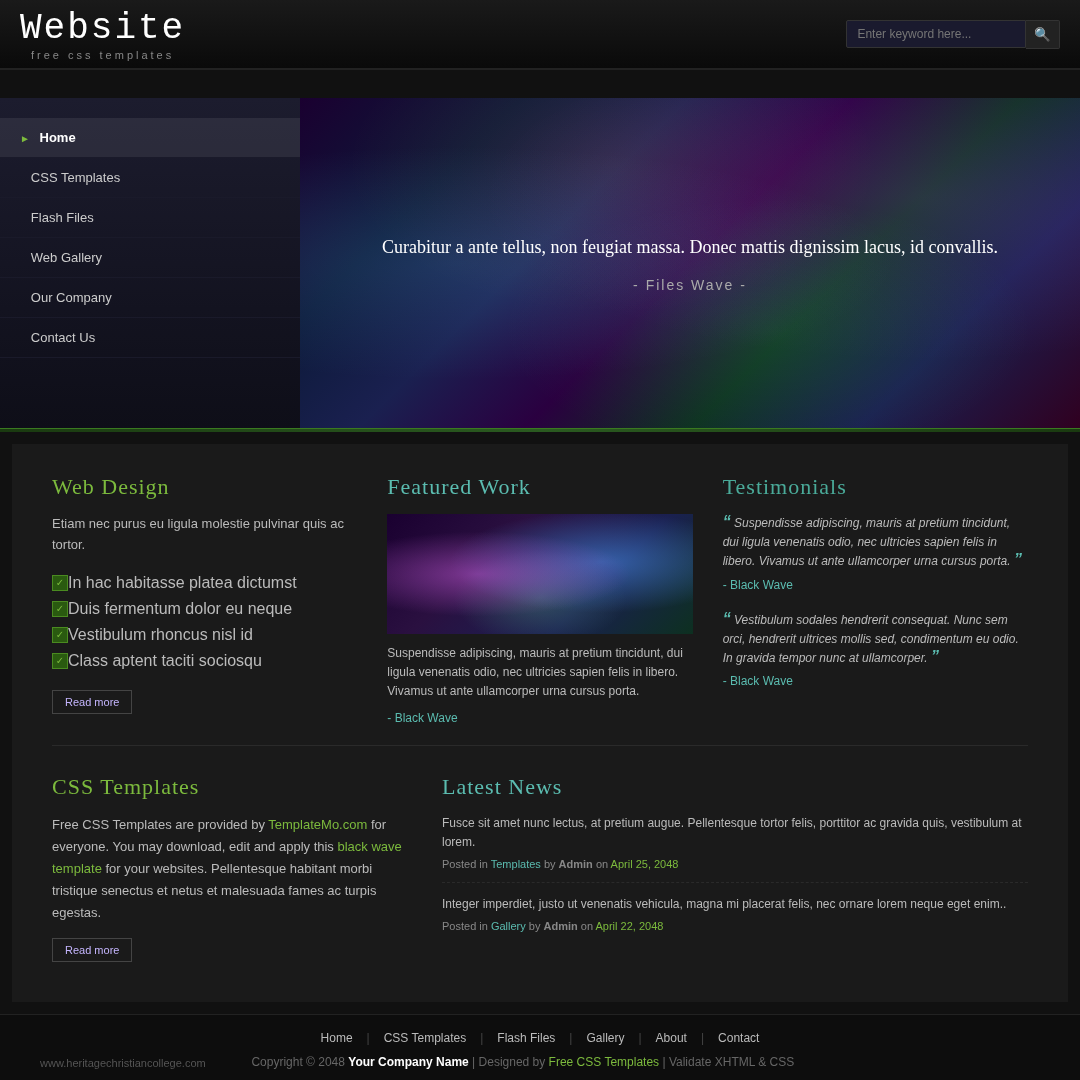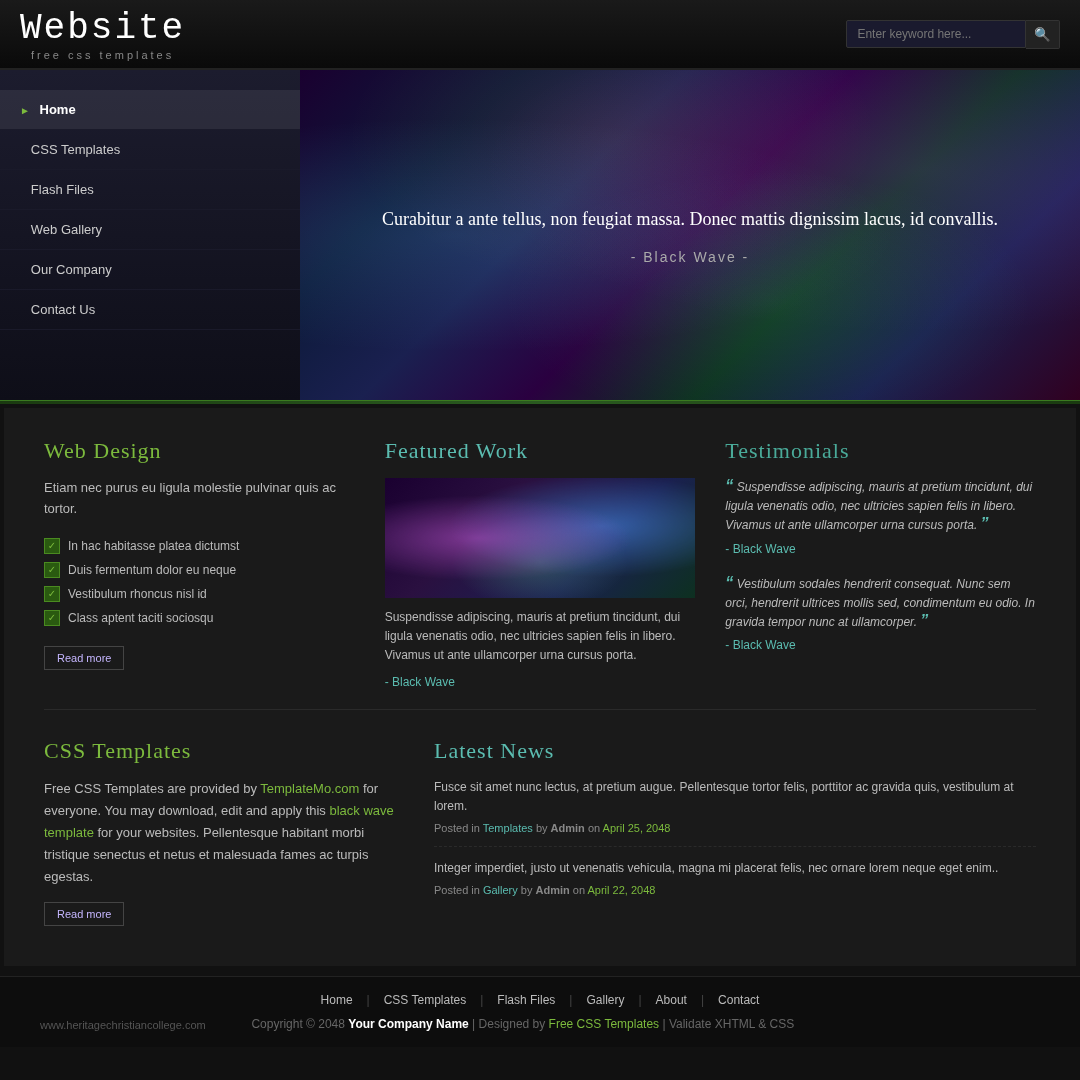--- a/index.html
+++ b/index.html
@@ -58,20 +58,21 @@
       padding: 6px 8px;
       cursor: pointer;
       border-radius: 0 2px 2px 0;
       color: #aaa;
     }
 
     
     #nav-hero {
       display: flex;
       height: 330px;
+      margin-top: 28px;
     }
 
     
     #sidebar-nav {
       width: 300px;
       background: linear-gradient(to bottom, #1c1c2e, #0e0e18);
       flex-shrink: 0;
     }
     #sidebar-nav ul {
       list-style: none;
@@ -137,21 +138,21 @@
     #hero-attribution {
       margin-top: 16px;
       color: #aaa;
       font-size: 14px;
       letter-spacing: 2px;
     }
 
     
     #main-content {
       background: #1a1a1a;
-      margin: 4px;
+      margin: 12px;
       padding: 0 40px 40px 40px;
     }
 
     
     #top-row {
       display: flex;
       gap: 30px;
       padding: 30px 0 20px 0;
       border-bottom: 1px solid #2a2a2a;
     }
@@ -176,23 +177,22 @@
       line-height: 1.6;
       margin-bottom: 14px;
     }
     .checklist {
       list-style: none;
       margin-bottom: 16px;
     }
     .checklist li {
       display: flex;
       align-items: center;
-      gap: 8px;
       padding: 4px 0;
-      font-size: 12px;
+      font-size: 16px;
       color: #bbb;
     }
     .check-icon {
       width: 16px;
       height: 16px;
       background: #2a5a10;
       border: 1px solid #4a8a20;
       display: inline-flex;
       align-items: center;
       justify-content: center;
@@ -403,21 +403,21 @@
       </li>
       <li>
         <a href="#">&nbsp;&nbsp;&nbsp;Contact Us</a>
       </li>
     </ul>
   </nav>
 
   <div id="hero">
     <div id="hero-text">
       <div id="hero-quote">Curabitur a ante tellus, non feugiat massa. Donec mattis dignissim lacus, id convallis.</div>
-      <div id="hero-attribution">- Black Wave -</div>
+      <div id="hero-attribution">- Files Wave -</div>
     </div>
   </div>
 </div>
 
 <div id="divider-top"></div>
 
 <div id="main-content">
 
   <div id="top-row">
 

